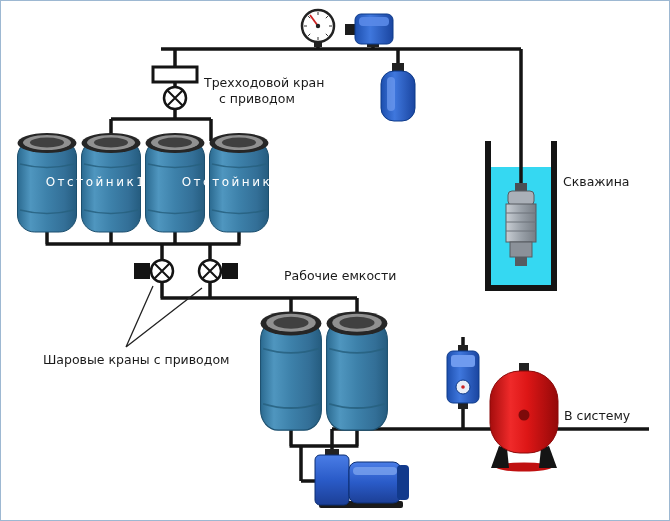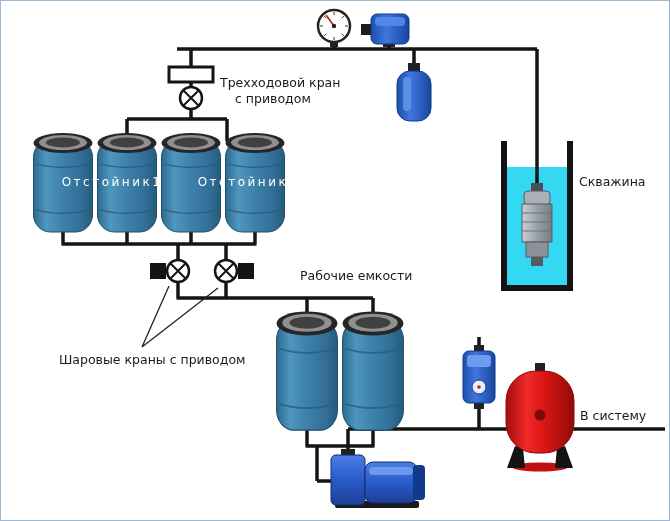--- a/index.html
+++ b/index.html
@@ -4,21 +4,20 @@
 <style>
   html,body { margin:0; padding:0; background:#ffffff; }
   .canvas {
     position:relative;
     width:670px; height:521px;
     box-sizing:border-box;
     border:1px solid #9db8d2;
     background:#ffffff;
     font-family:"DejaVu Sans", sans-serif;
     overflow:hidden;
-    padding-left:16px;
   }
   svg { display:block; }
   .lbl {
     font-family:"DejaVu Sans", sans-serif;
     font-size:12.5px;
     fill:#1a1a1a;
   }
   .lbl-white {
     font-family:"DejaVu Sans", sans-serif;
     font-size:12px;

